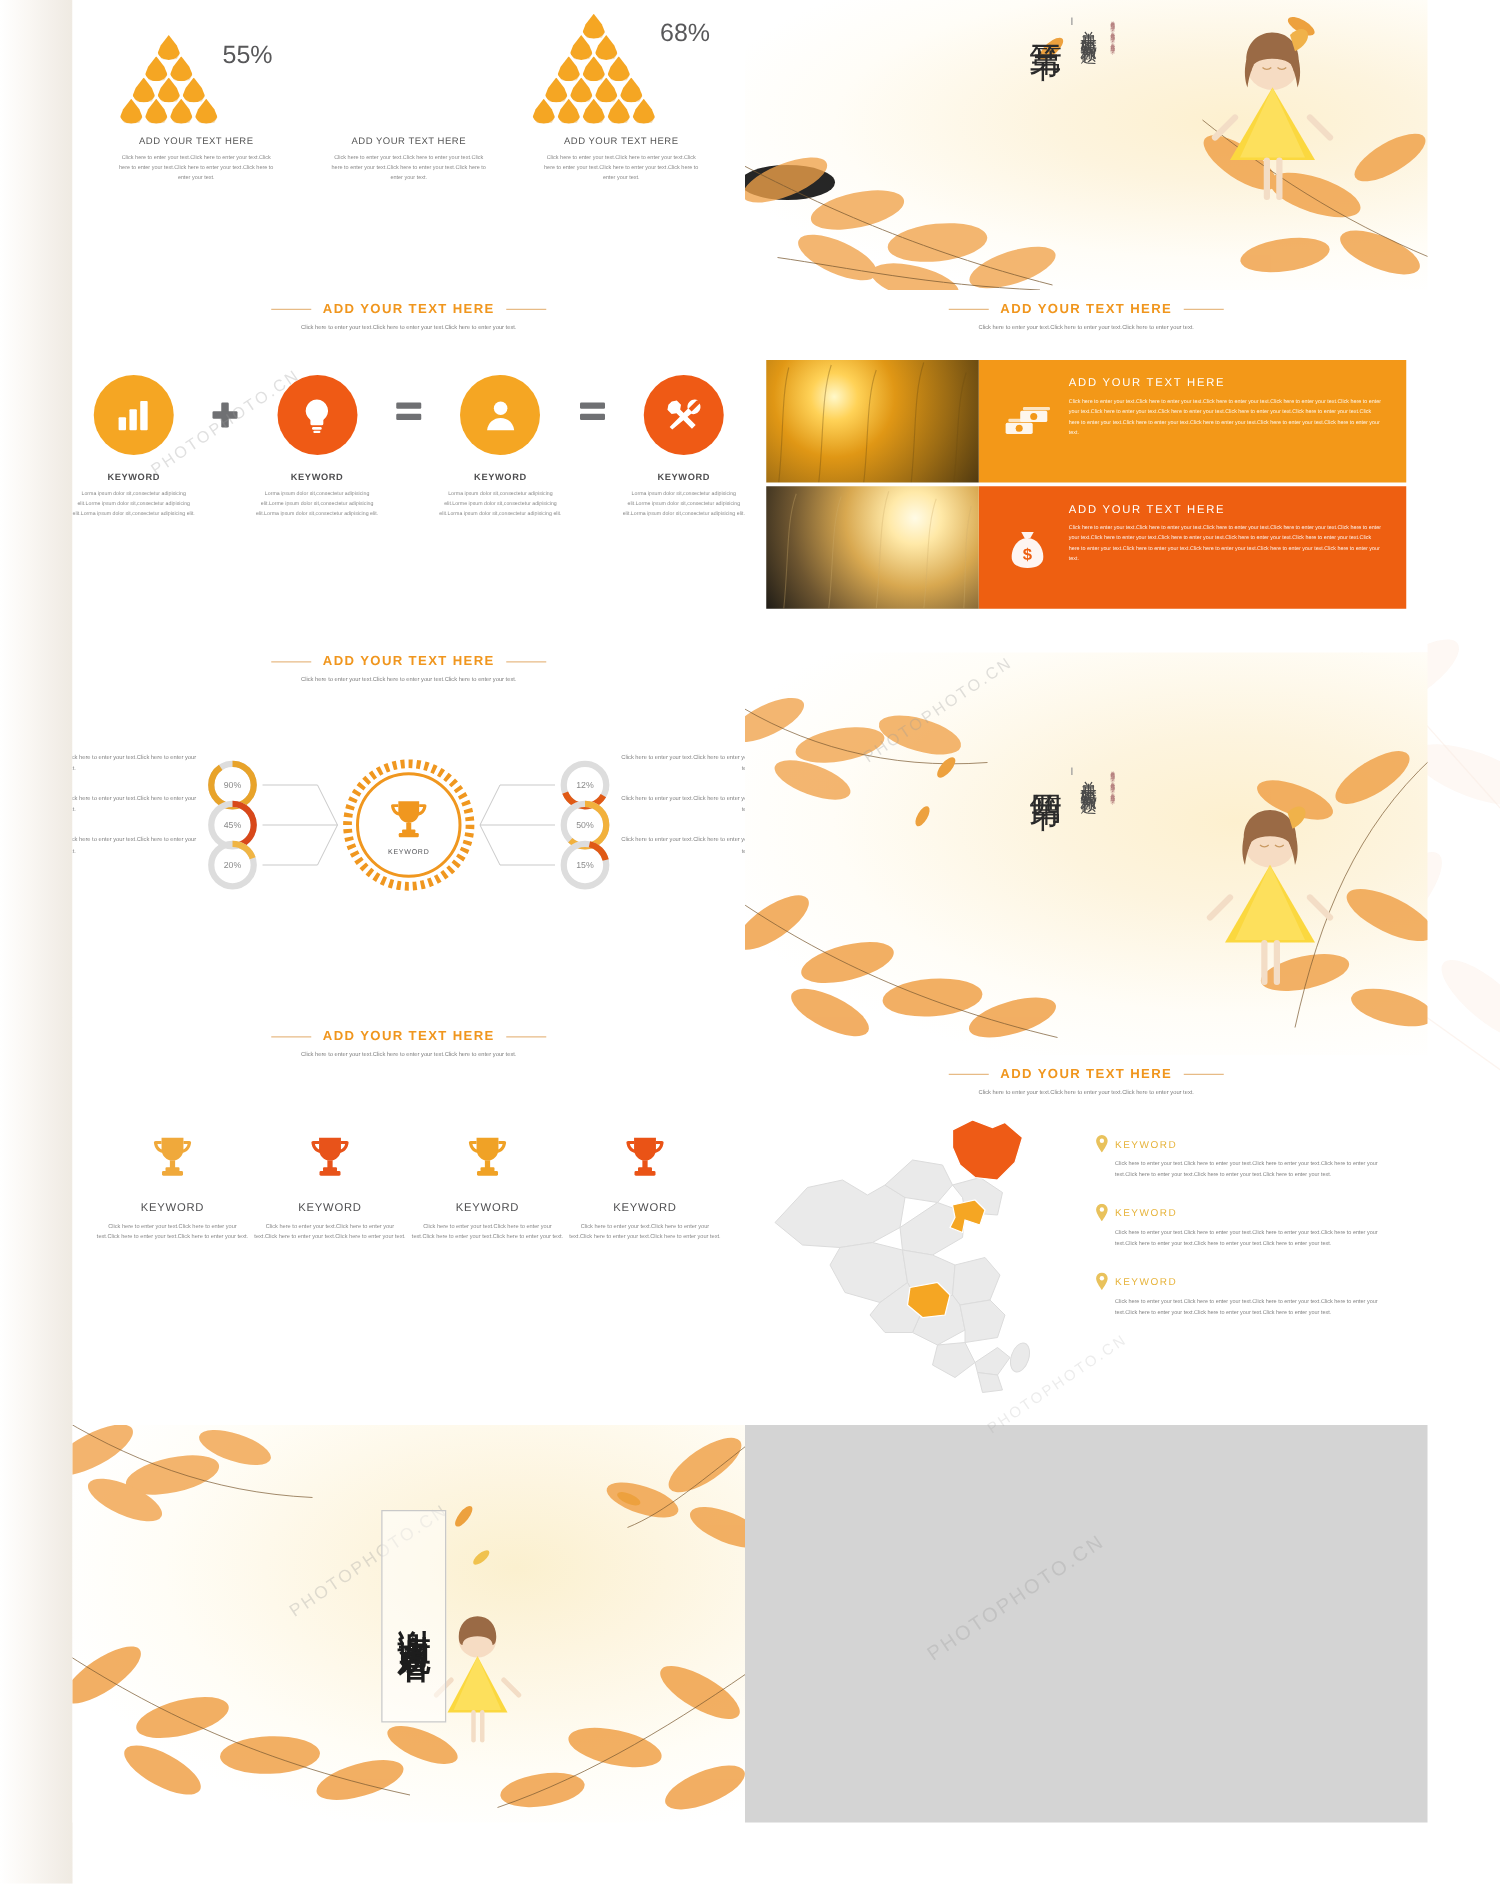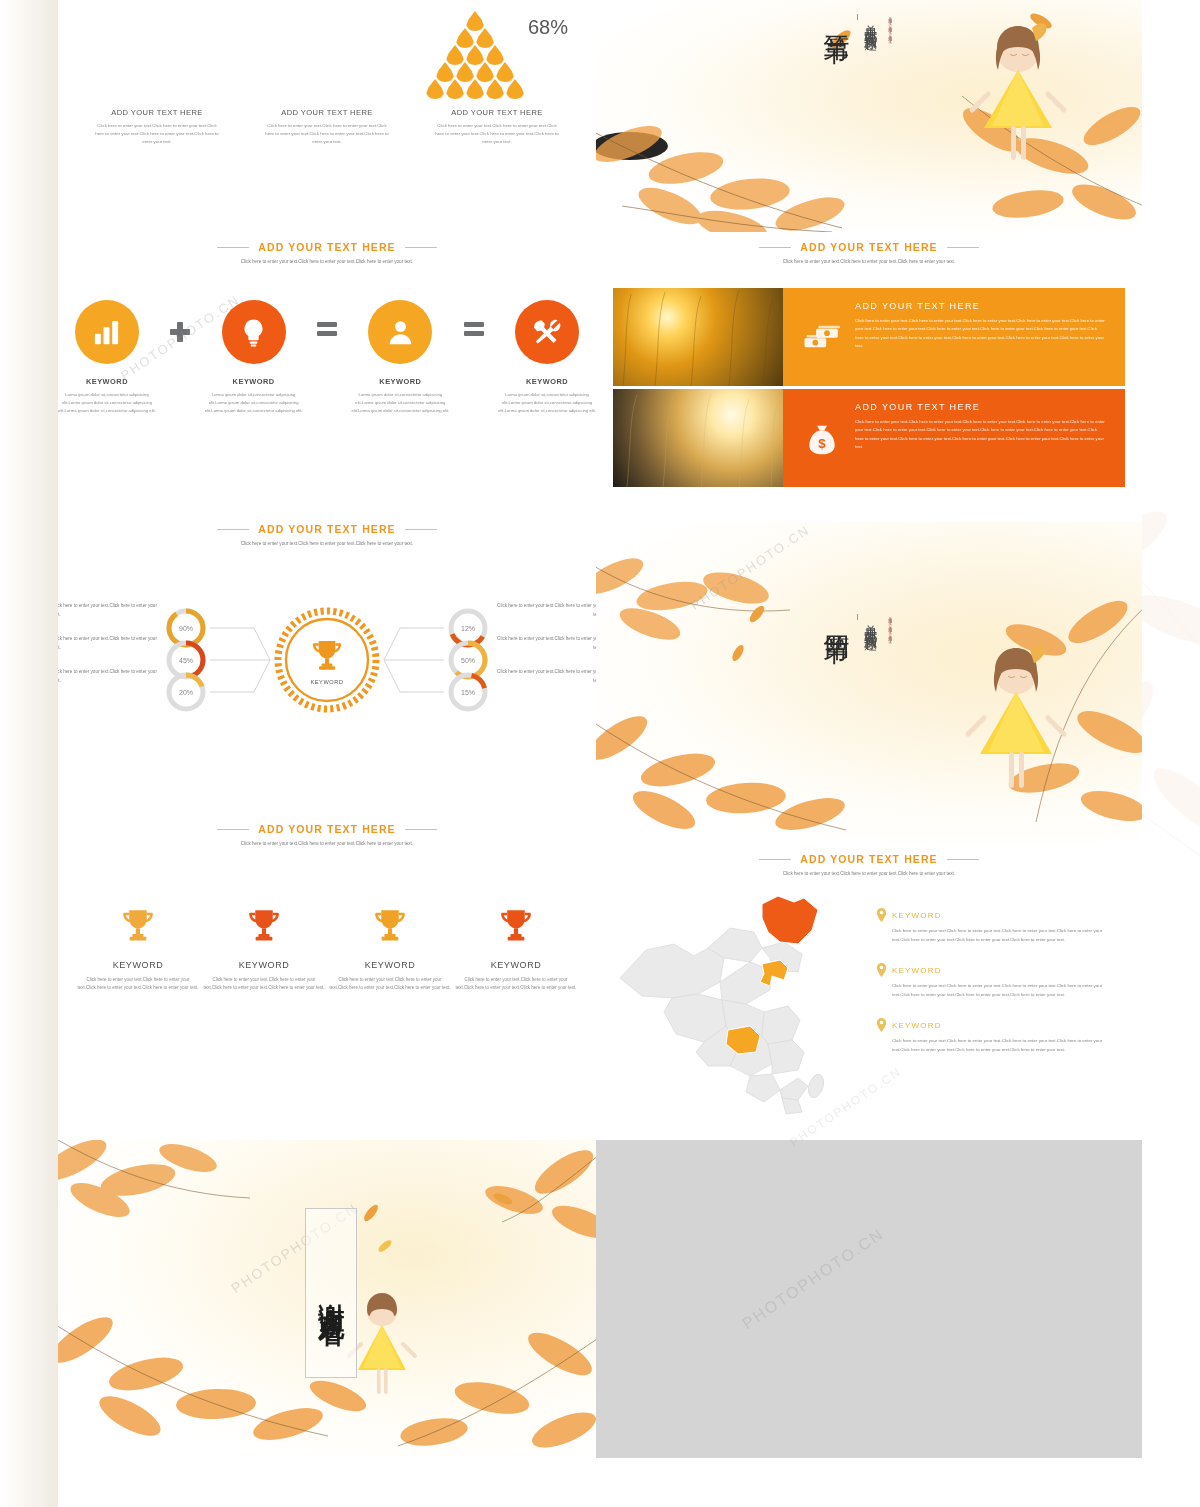--- a/index.html
+++ b/index.html
@@ -216,20 +216,43 @@
       </g>
     </svg>
   </div>
 
   <div class="col-left" style="top:0">
 
     <div class="slide tri-slide">
       <div class="tri-row">
 
         <div class="tri-item">
+          <div class="tri-topline">
+            <div class="pyramid">
+              <div class="prow">
+                  <i class="drop"></i>
+                </div>
+              <div class="prow">
+                  <i class="drop"></i>
+                  <i class="drop"></i>
+                </div>
+              <div class="prow">
+                  <i class="drop"></i>
+                  <i class="drop"></i>
+                  <i class="drop"></i>
+                </div>
+              <div class="prow">
+                  <i class="drop"></i>
+                  <i class="drop"></i>
+                  <i class="drop"></i>
+                  <i class="drop"></i>
+                </div>
+            </div>
+            <div class="pct">55%</div>
+          </div>
           <div class="tri-label">ADD YOUR TEXT HERE</div>
           <div class="tri-body">Click here to enter your text.Click here to enter your text.Click here to enter your text.Click here to enter your text.Click here to enter your text.</div>
         </div>
 
         <div class="tri-item">
           <div class="tri-label">ADD YOUR TEXT HERE</div>
           <div class="tri-body">Click here to enter your text.Click here to enter your text.Click here to enter your text.Click here to enter your text.Click here to enter your text.</div>
         </div>
 
         <div class="tri-item">

